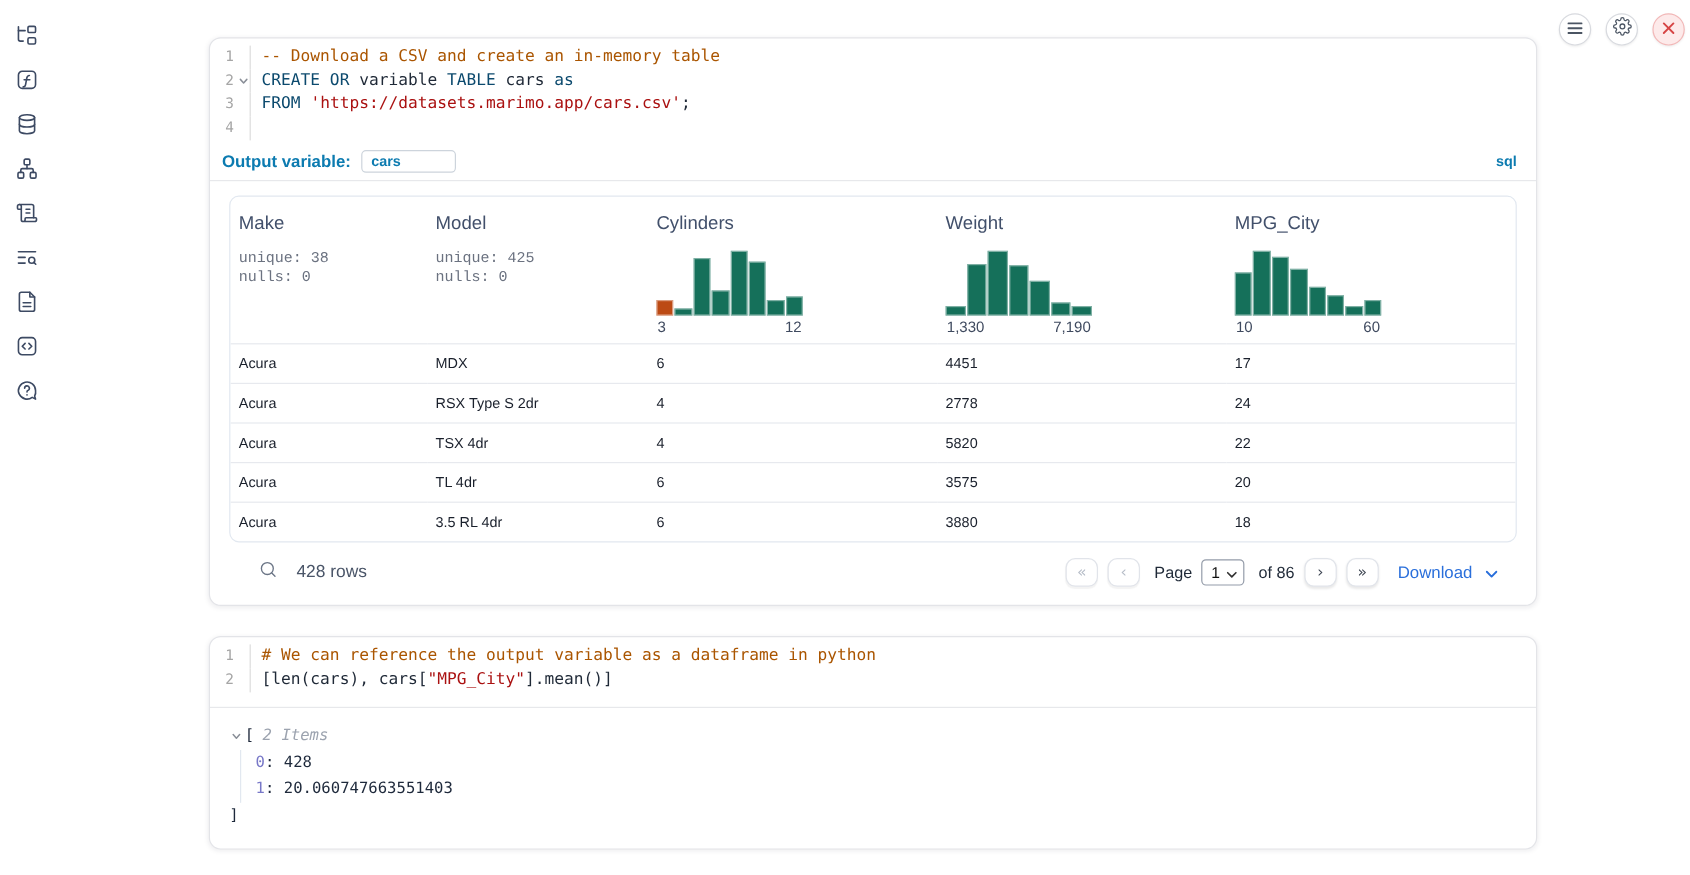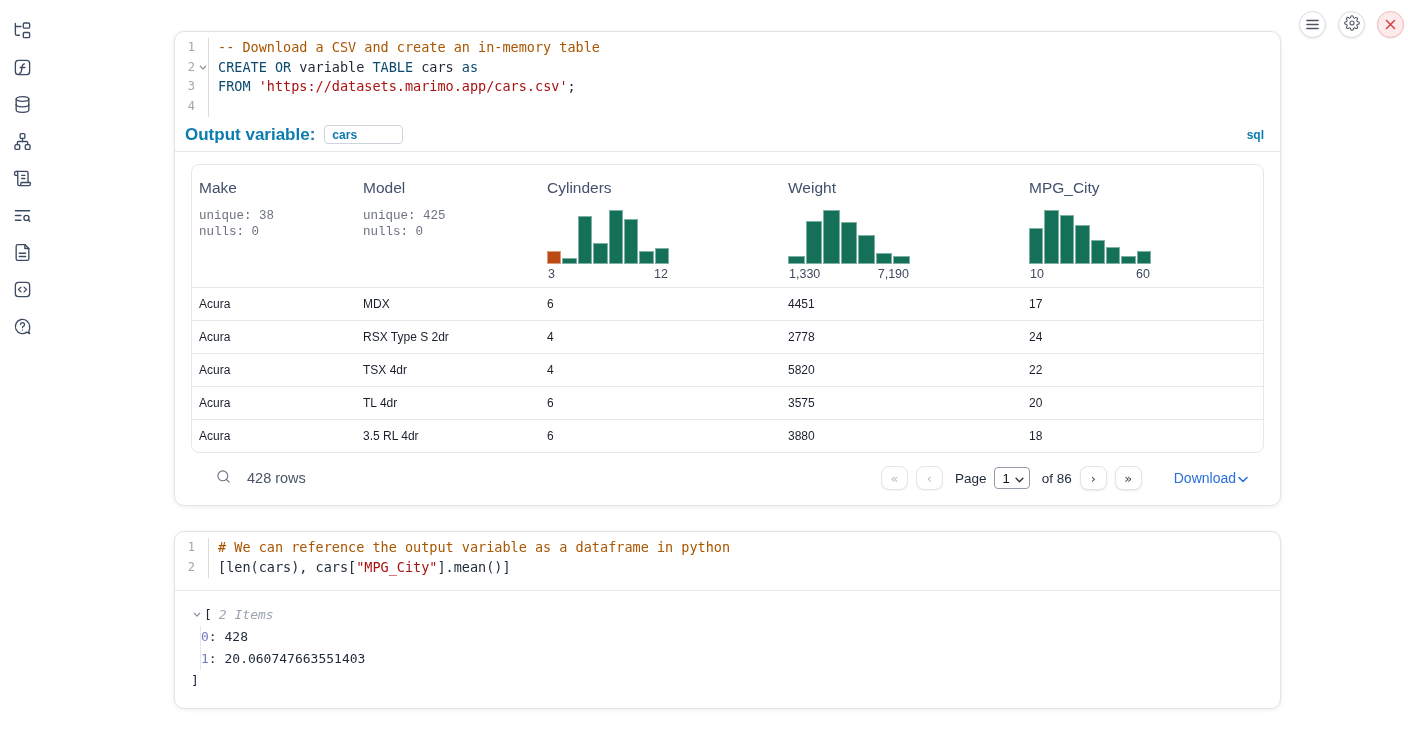--- a/index.html
+++ b/index.html
@@ -36,21 +36,21 @@
   .line-num { padding-right:2px; }
   .fold { width:11px; height:12px; display:flex; align-items:center; justify-content:center; }
   .line-code { padding-left:9px; }
   .tok-kw { color:#0c4a6e; }
   .tok-comment { color:#aa5500; }
   .tok-str { color:#aa1111; }
   .tok-plain { color:#1f2937; }
 
   
   .outvar-bar { display:flex; align-items:center; gap:9px; padding:3px 16px 6px 10px; border-bottom:1px solid #e7e8eb; }
-  .outvar-label { font-size:17px; font-weight:bold; color:#0c7bb0; }
+  .outvar-label { font-size:14px; font-weight:bold; color:#0c7bb0; }
   .outvar-input { width:79px; height:19px; border:1px solid #cdd4dc; border-radius:4px;
     font-family:"Liberation Sans",sans-serif; font-size:12px; font-weight:bold; color:#0c7bb0; padding:1px 7px; outline:none; }
   .lang-label { margin-left:auto; font-size:12px; font-weight:bold; color:#0c7bb0; }
 
   
   .cell-output { padding:12px 16px 0; }
   .table-card { border:1px solid #e2e8f0; border-radius:8px; overflow:hidden; }
   table { width:100%; border-collapse:collapse; table-layout:fixed; }
   th { text-align:left; vertical-align:top; padding:14px 8px 6px 7px; font-weight:normal; height:122px; cursor:pointer; }
   .col-title { font-size:15.5px; color:#42506b; margin-bottom:11px; }
@@ -70,30 +70,30 @@
   .pager { margin-left:auto; display:flex; align-items:center; gap:8px; }
   .pg-btn { width:27px; height:24px; border:1px solid #e1e4ea; border-radius:8px; background:#fff;
     box-shadow:0 1px 2px rgba(0,0,0,.09); display:flex; align-items:center; justify-content:center;
     font-size:13px; color:#3f4754; cursor:pointer; font-family:"DejaVu Sans", sans-serif; }
   .pg-btn.disabled { color:#b6bdc8; box-shadow:0 1px 1px rgba(0,0,0,.05); }
   .pg-label { font-size:13.5px; color:#1f2937; margin-left:4px; }
   .page-select { display:flex; align-items:center; gap:5px; height:22px; border:1px solid #949ca9; border-radius:4px;
     padding:0 5px 0 7px; font-size:13px; color:#111; cursor:pointer; background:#fff; }
   .page-select svg, .download svg { stroke-width:1.6; fill:none; stroke-linecap:round; stroke-linejoin:round; }
   .page-select svg { stroke:#333; }
-  .download { display:flex; align-items:center; gap:2px; margin-left:24px; color:#2a6fdb; font-size:14px; cursor:pointer; }
+  .download { display:flex; align-items:center; gap:11px; margin-left:8px; color:#2a6fdb; font-size:14px; cursor:pointer; }
   .download svg { stroke:#2a6fdb; }
 
   
   .py-divider { border-top:1px solid #e7e8eb; }
   .py-output { padding:13px 16px 16px; font-family:"DejaVu Sans Mono", monospace; font-size:13px; line-height:22px; color:#1e293b; }
   .tree-open { display:flex; align-items:center; }
   .tree-open .chev { width:12px; display:flex; justify-content:center; margin-right:1px; cursor:pointer; }
   .tree-summary { color:#9ca3af; font-style:italic; margin-left:7px; }
-  .tree-children { margin-left:9px; border-left:1px solid #e2e8f0; padding-left:0; }
+  .tree-children { margin-left:9px; border-left:1px solid #e2e8f0; padding-left:12px; }
   .tree-idx { color:#7878c8; }
   .tree-close { margin-left:0; }
 </style>
 </head>
 <body>
 
 <aside class="sidebar">
   <div class="sb-btn">
     <span><svg width="19" height="19" viewBox="0 0 24 24">
       <path d="M3 3v13a2 2 0 0 0 2 2h3"></path>

